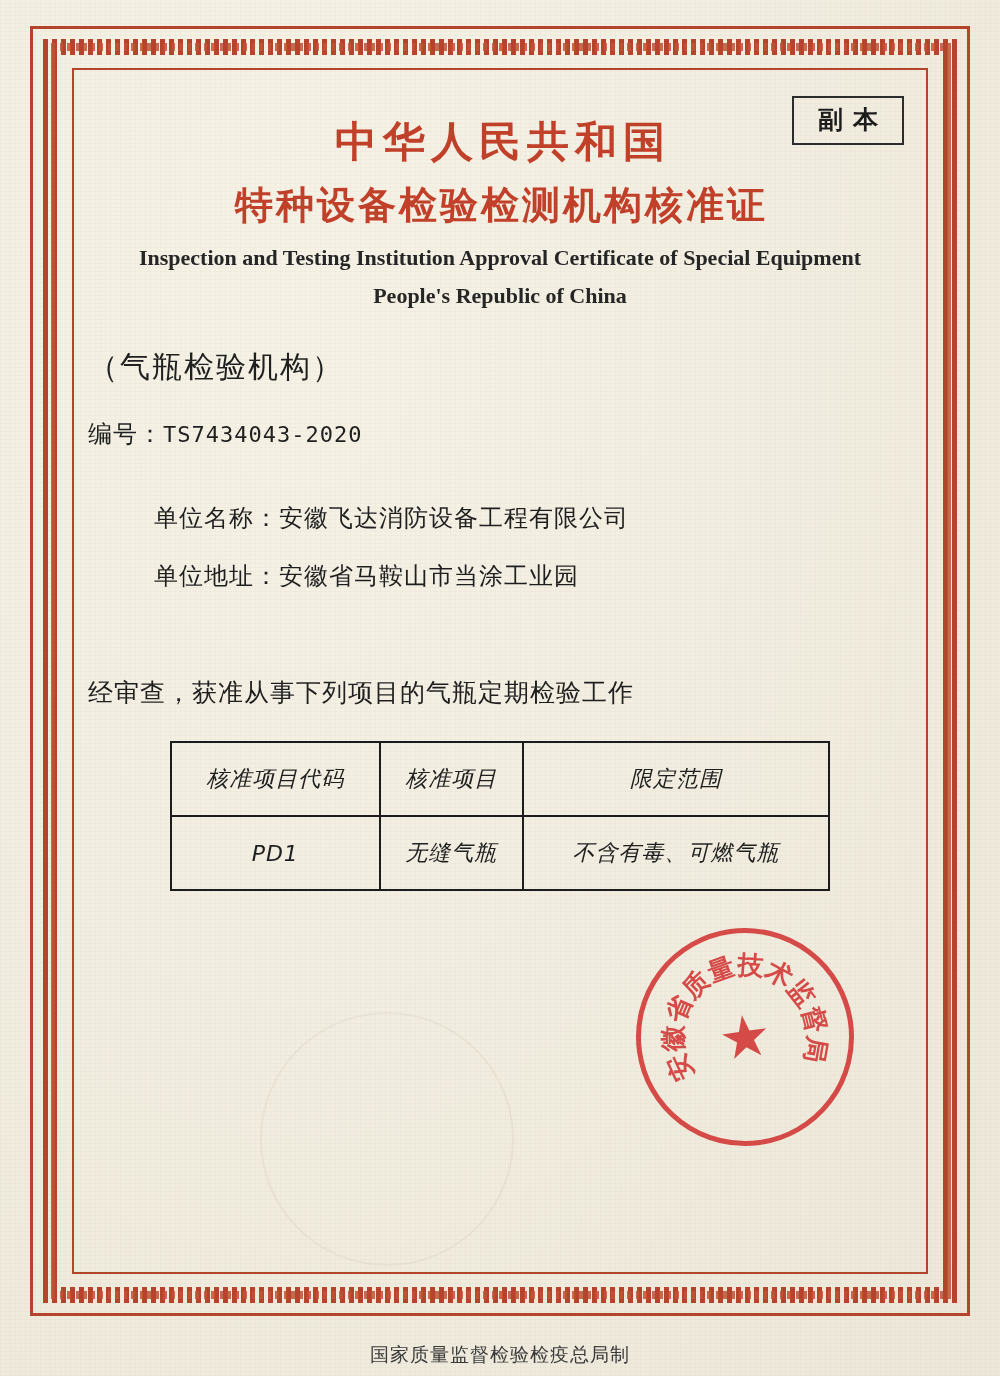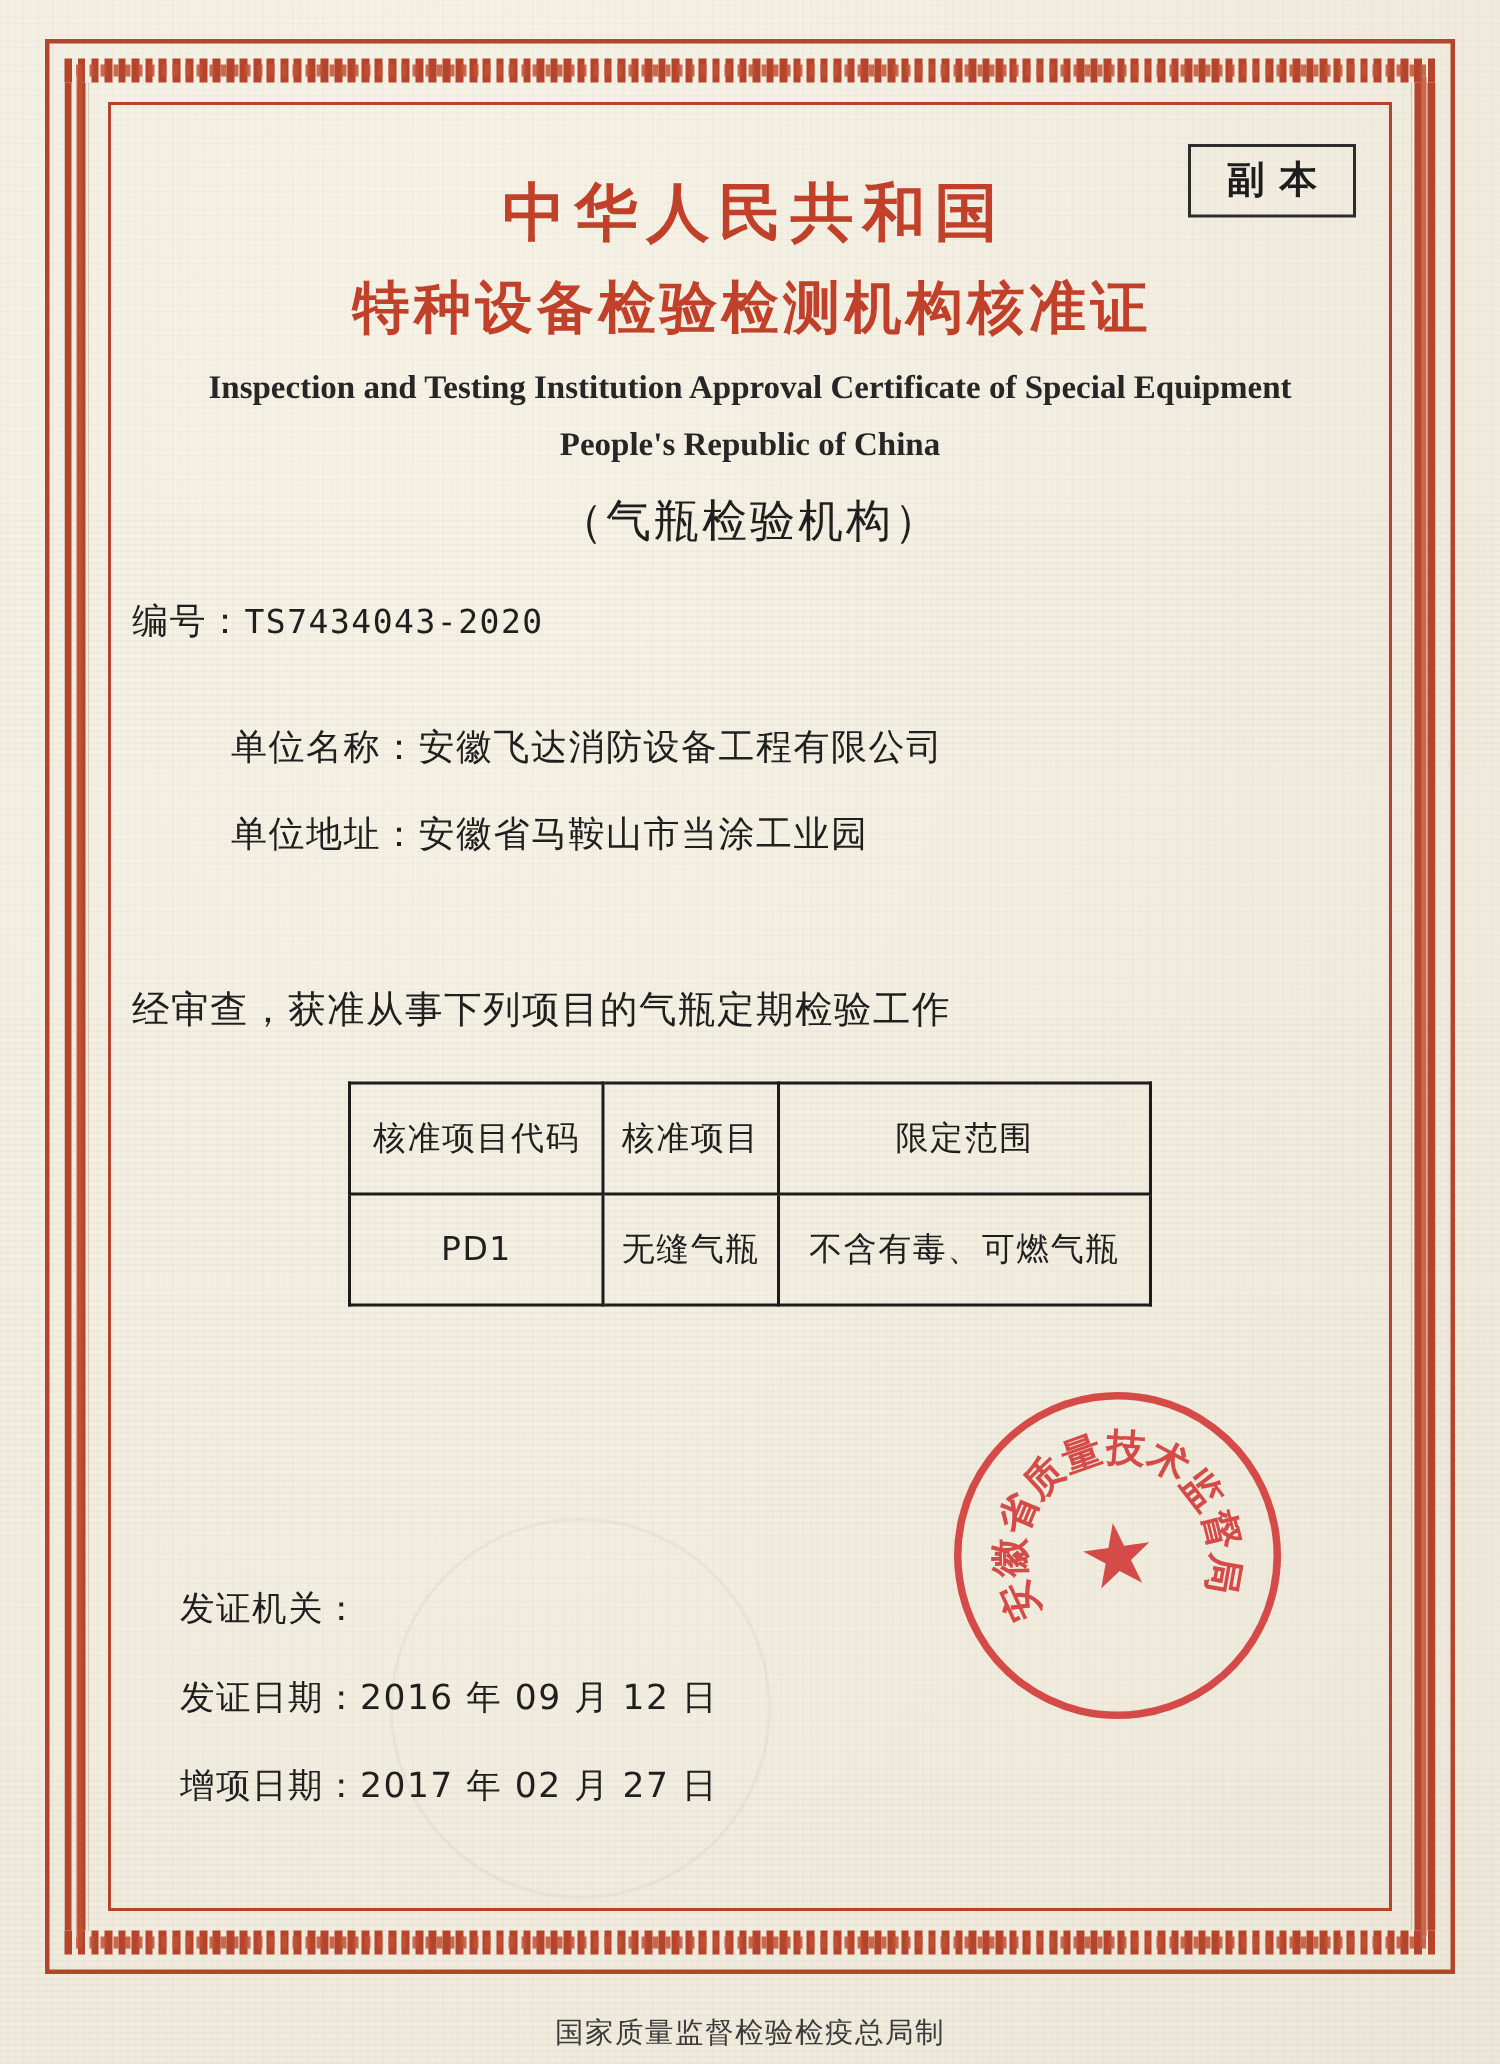--- a/index.html
+++ b/index.html
@@ -125,22 +125,22 @@
     text-align: center;
     font-family: "Liberation Serif", serif;
     font-size: 22px;
     font-weight: 700;
     color: #262626;
   }
   .title-en1 { margin-top: 14px; }
   .title-en2 { margin-top: 12px; }
 
   .subtitle-cn {
-    margin-top: 18px;
-    text-align: center;
+    margin-top: 38px;
+    text-align: left;
     font-family: Liberation Mono, monospace;
     font-size: 30px;
     letter-spacing: 2px;
     color: #1f1f1f;
   }
 
   .cert-no {
     margin-top: 30px;
     text-align: left;
     padding-right: 54px;
@@ -171,21 +171,22 @@
     text-align: left;
     font-family: "DejaVu Sans", sans-serif;
     font-size: 25px;
     letter-spacing: 1px;
     color: #1f1f1f;
   }
 
   table.approval {
     margin: 32px auto 0 auto;
     border-collapse: collapse;
-    width: 536px;
+    width: 660px;
+    font-style: italic;
   }
   table.approval th, table.approval td {
     border: 2px solid #1c1c1c;
     text-align: center;
     font-family: "DejaVu Sans", sans-serif;
     font-size: 22px;
     color: #1f1f1f;
     letter-spacing: 1px;
     height: 60px;
     padding: 6px 4px;
@@ -335,31 +336,20 @@
         <tr>
           <td>PD1</td>
           <td>无缝气瓶</td>
           <td>不含有毒、可燃气瓶</td>
         </tr>
       </tbody>
     </table>
 
     <div class="footer-fields">
       <div class="ff-grid">
-        <div class="ff-right">
-          <div class="ff-row">
-            <span>发证机关：</span><span></span>
-          </div>
-          <div class="ff-row">
-            <span>发证日期：</span><span>2016 年 09 月 12 日</span>
-          </div>
-          <div class="ff-row">
-            <span>增项日期：</span><span>2017 年 02 月 27 日</span>
-          </div>
-        </div>
       </div>
     </div>
 
     <div class="seal">
       <div class="seal-text-top" id="seal-ring">
           <span class="seal-ch" style="transform: rotate(-107deg) translate(-13px, -89px);">安</span>
           <span class="seal-ch" style="transform: rotate(-83.1111deg) translate(-13px, -89px);">徽</span>
           <span class="seal-ch" style="transform: rotate(-59.2222deg) translate(-13px, -89px);">省</span>
           <span class="seal-ch" style="transform: rotate(-35.3333deg) translate(-13px, -89px);">质</span>
           <span class="seal-ch" style="transform: rotate(-11.4444deg) translate(-13px, -89px);">量</span>

